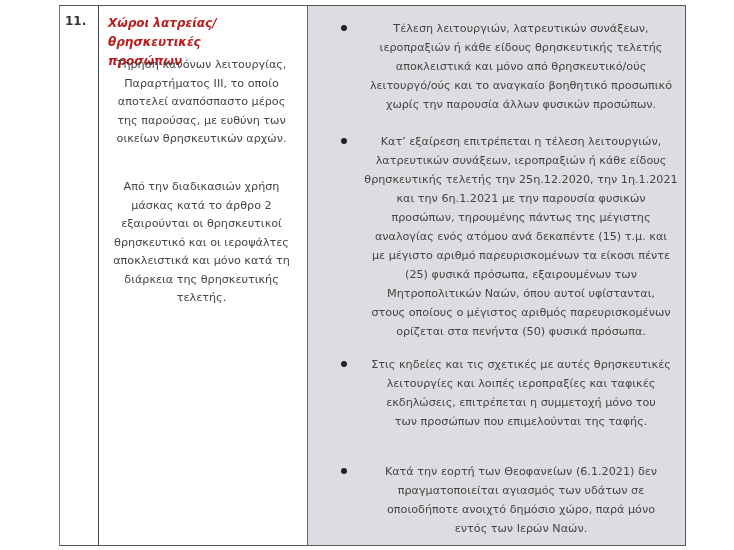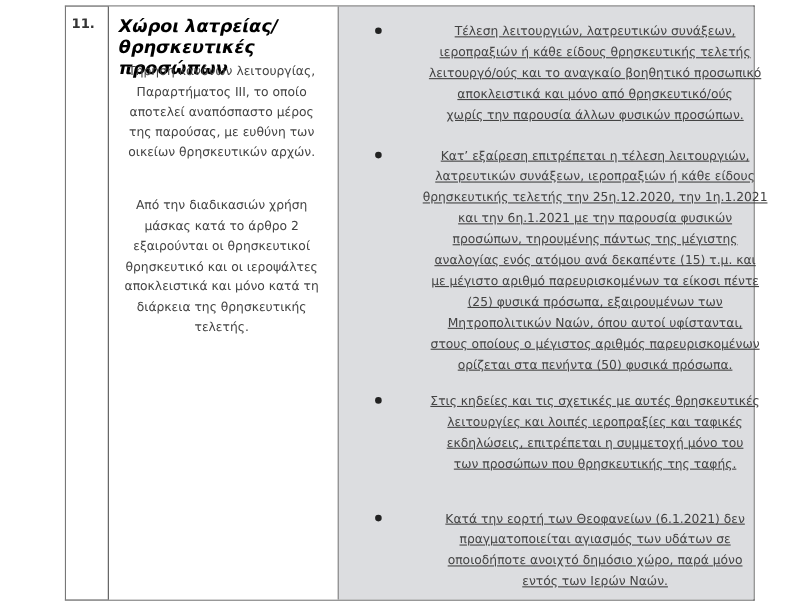--- a/index.html
+++ b/index.html
@@ -62,23 +62,23 @@
       font-size: 12px;
       color: #333;
     }
     .desc-title {
       position: absolute;
       left: 9px;
       top: 8px;
       width: 196px;
       font-weight: bold;
       font-style: italic;
-      font-size: 16px;
+      font-size: 12px;
       line-height: 19px;
-      color: #000000;
+      color: #b91c1c;
     }
     .desc-para {
       position: absolute;
       left: 0;
       width: 209px;
       text-align: center;
       font-size: 11.2px;
       line-height: 18.5px;
       color: #444;
       padding: 0 12px 0 8px;
@@ -107,26 +107,25 @@
       position: absolute;
       left: 33px;
       top: 6px;
       width: 6px;
       height: 6px;
       border-radius: 50%;
       background: #222;
     }
     .bullet-text {
       position: absolute;
-      left: 68px;
+      left: 48px;
       width: 330px;
       font-size: 11.2px;
       line-height: 19px;
       color: #444;
-      text-decoration: underline;
     }
     .bullet-text span.line {
       display: block;
       text-align: center;
       white-space: nowrap;
     }
     .b1 { top: 13px; }
     .b2 { top: 126px; }
     .b3 { top: 349px; }
     .b4 { top: 456px; }
@@ -166,22 +165,22 @@
   </div>
 
   <div class="col-rules">
     <div class="bullets">
 
       <div class="bullet-item b1">
         <span class="bullet-dot"></span>
         <div class="bullet-text">
           <span class="line">Τέλεση λειτουργιών, λατρευτικών συνάξεων,</span>
           <span class="line">ιεροπραξιών ή κάθε είδους θρησκευτικής τελετής</span>
+          <span class="line">αποκλειστικά και μόνο από θρησκευτικό/ούς</span>
           <span class="line">λειτουργό/ούς και το αναγκαίο βοηθητικό προσωπικό</span>
-          <span class="line">αποκλειστικά και μόνο από θρησκευτικό/ούς</span>
           <span class="line">χωρίς την παρουσία άλλων φυσικών προσώπων.</span>
         </div>
       </div>
 
       <div class="bullet-item b2">
         <span class="bullet-dot"></span>
         <div class="bullet-text">
           <span class="line">Κατ’ εξαίρεση επιτρέπεται η τέλεση  λειτουργιών,</span>
           <span class="line">λατρευτικών συνάξεων, ιεροπραξιών ή κάθε είδους</span>
           <span class="line">θρησκευτικής τελετής την 25η.12.2020, την 1η.1.2021</span>
@@ -195,21 +194,21 @@
           <span class="line">ορίζεται στα πενήντα (50) φυσικά πρόσωπα.</span>
         </div>
       </div>
 
       <div class="bullet-item b3">
         <span class="bullet-dot"></span>
         <div class="bullet-text">
           <span class="line">Στις κηδείες και τις σχετικές με αυτές θρησκευτικές</span>
           <span class="line">λειτουργίες και λοιπές ιεροπραξίες και ταφικές</span>
           <span class="line">εκδηλώσεις, επιτρέπεται η συμμετοχή μόνο του</span>
-          <span class="line">των προσώπων που θρησκευτικής της ταφής.</span>
+          <span class="line">των προσώπων που επιμελούνται της ταφής.</span>
         </div>
       </div>
 
       <div class="bullet-item b4">
         <span class="bullet-dot"></span>
         <div class="bullet-text">
           <span class="line">Κατά την εορτή των Θεοφανείων (6.1.2021) δεν</span>
           <span class="line">πραγματοποιείται αγιασμός των υδάτων σε</span>
           <span class="line">οποιοδήποτε ανοιχτό δημόσιο χώρο, παρά μόνο</span>
           <span class="line">εντός των Ιερών Ναών.</span>

